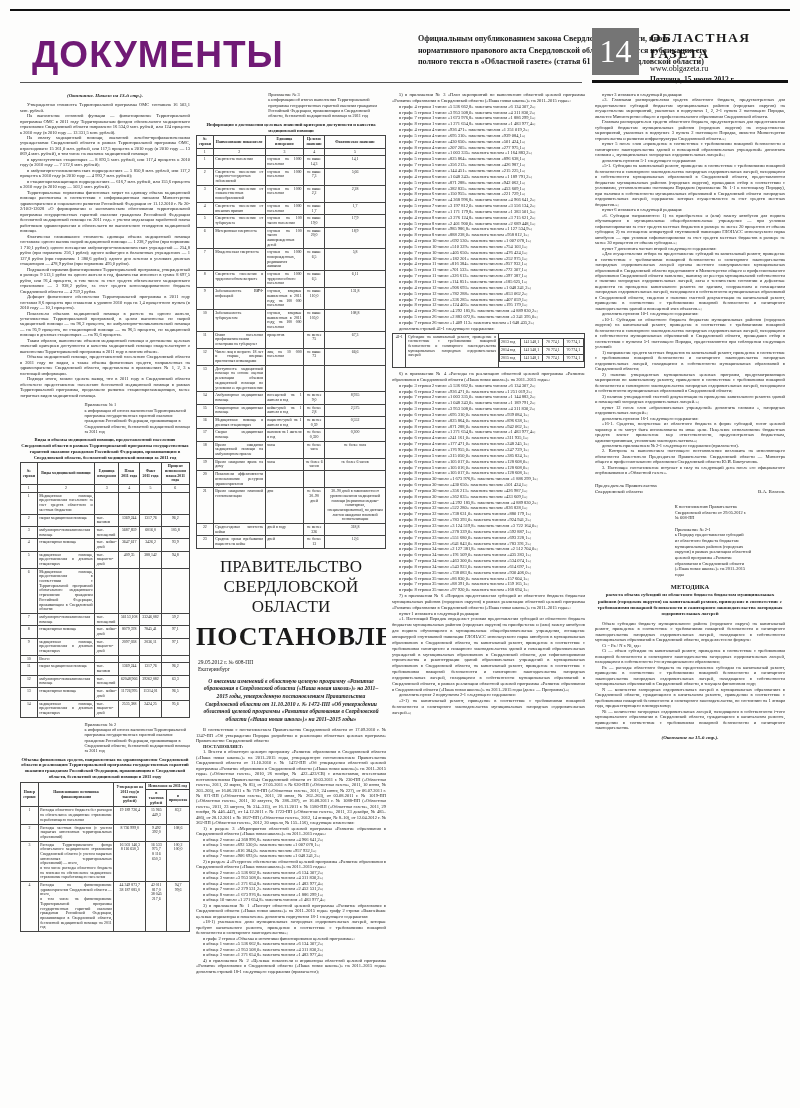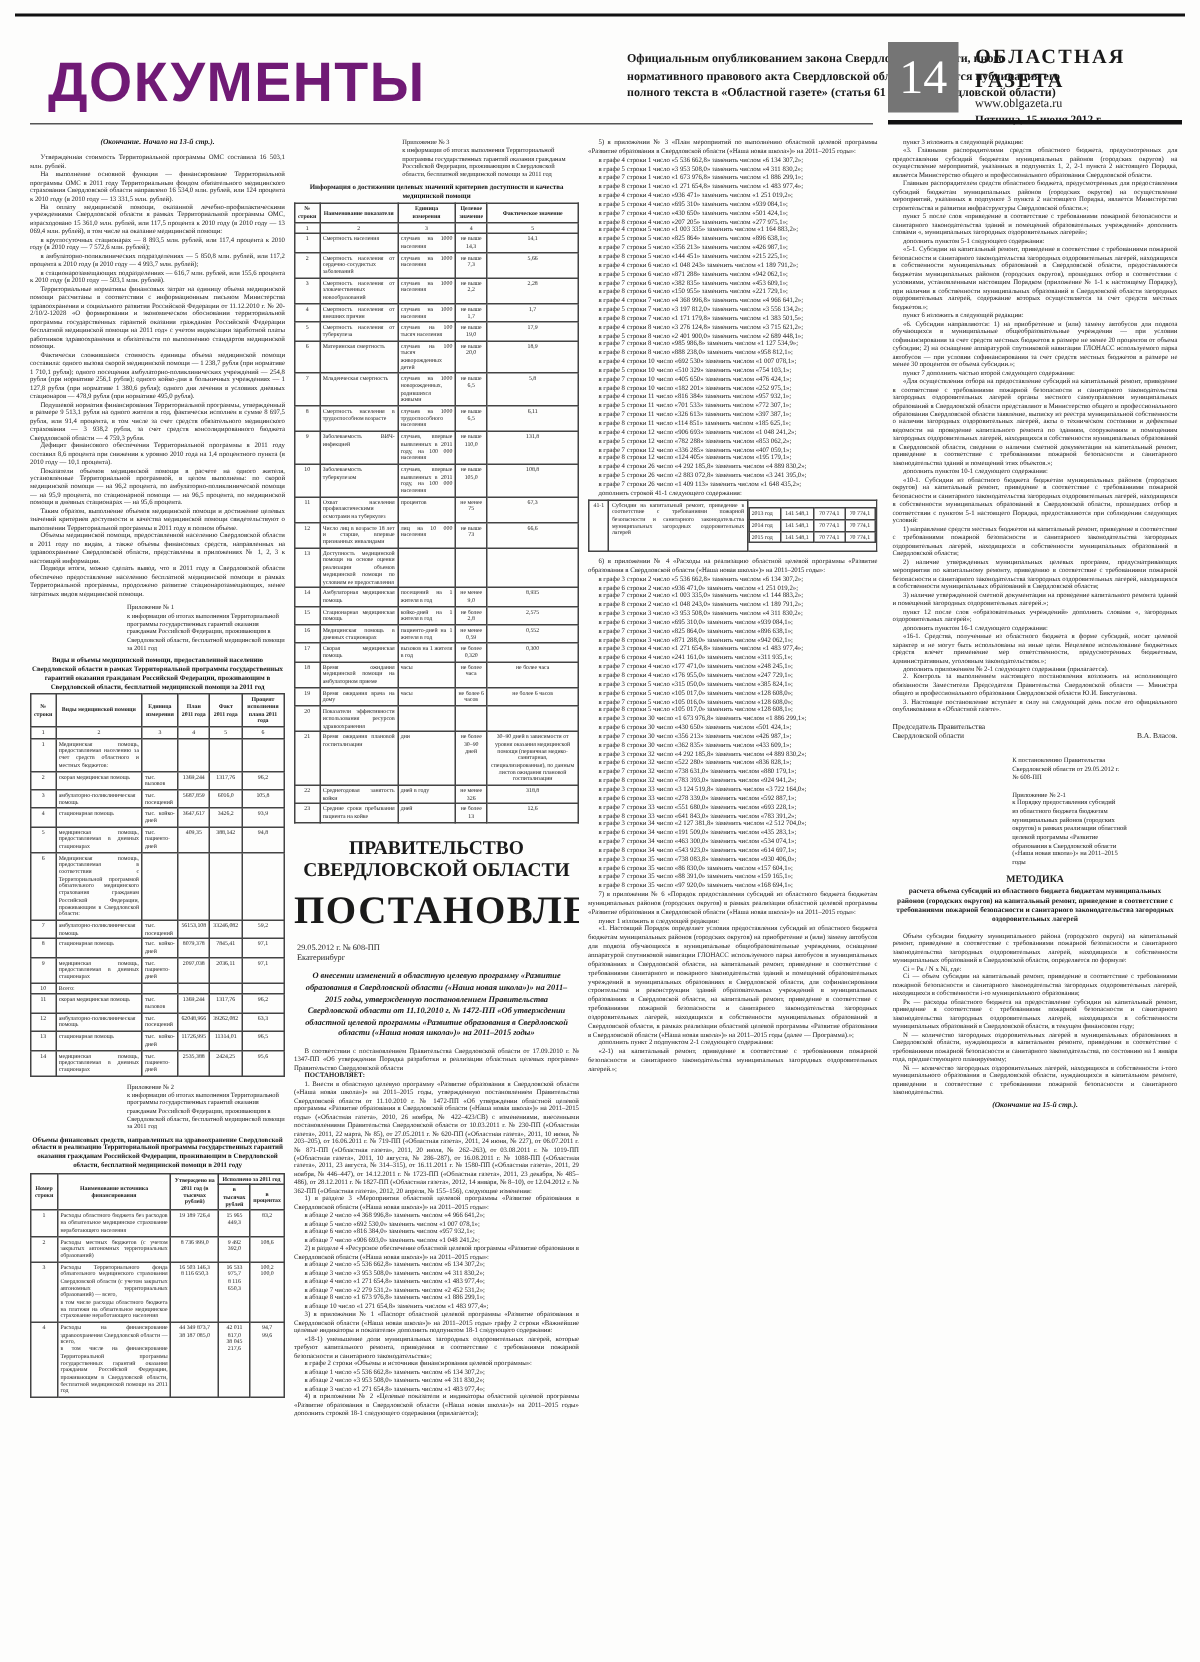--- a/index.html
+++ b/index.html
@@ -29,21 +29,21 @@
   .b{font-weight:bold;}
   .cont{font-size:5px;font-weight:bold;font-style:italic;text-align:center;margin:1px 0 3px 0;}
   .annex{margin:4px 0 3px 38%;font-size:4.3px;text-align:left;line-height:1.25;white-space:pre-line;}
   .ttitle{font-weight:bold;text-align:center;font-size:4.6px;margin:3px 0 2px 0;line-height:1.25;}
   table{border-collapse:collapse;width:100%;margin:1px 0 3px 0;}
   th,td{border:0.5px solid #444;font-size:3.9px;padding:1px 1.5px;vertical-align:top;
         line-height:1.2;white-space:pre-line;}
   th{font-weight:bold;text-align:center;vertical-align:middle;}
   td.n,td.v{text-align:center;}
   
-  .gov{font-size:13px;font-weight:bold;text-align:center;line-height:1.18;margin:8px 0 4px 0;}
+  .gov{font-size:17px;font-weight:normal;text-align:center;line-height:1.18;margin:8px 0 4px 0;}
   .decree{font-size:26px;font-weight:bold;text-align:center;letter-spacing:1px;margin:2px 0 6px 0;}
   .dmeta{font-size:5.5px;margin:0 0 5px 2px;line-height:1.3;}
   .dtitle{font-size:5.6px;font-weight:bold;font-style:italic;text-align:center;
           line-height:1.35;margin:0 4px 4px 4px;}
   
   .sig{display:flex;justify-content:space-between;align-items:flex-end;font-size:5px;
        margin:7px 0 8px 0;line-height:1.3;}
   .ref{margin:2px 0 6px 42%;font-size:4.4px;text-align:left;line-height:1.28;white-space:pre-line;}
   .mtitle{font-size:6.5px;font-weight:bold;text-align:center;margin:5px 0 1px 0;}
   .msub{font-size:4.9px;font-weight:bold;text-align:center;line-height:1.3;margin:0 2px 3px 2px;}

